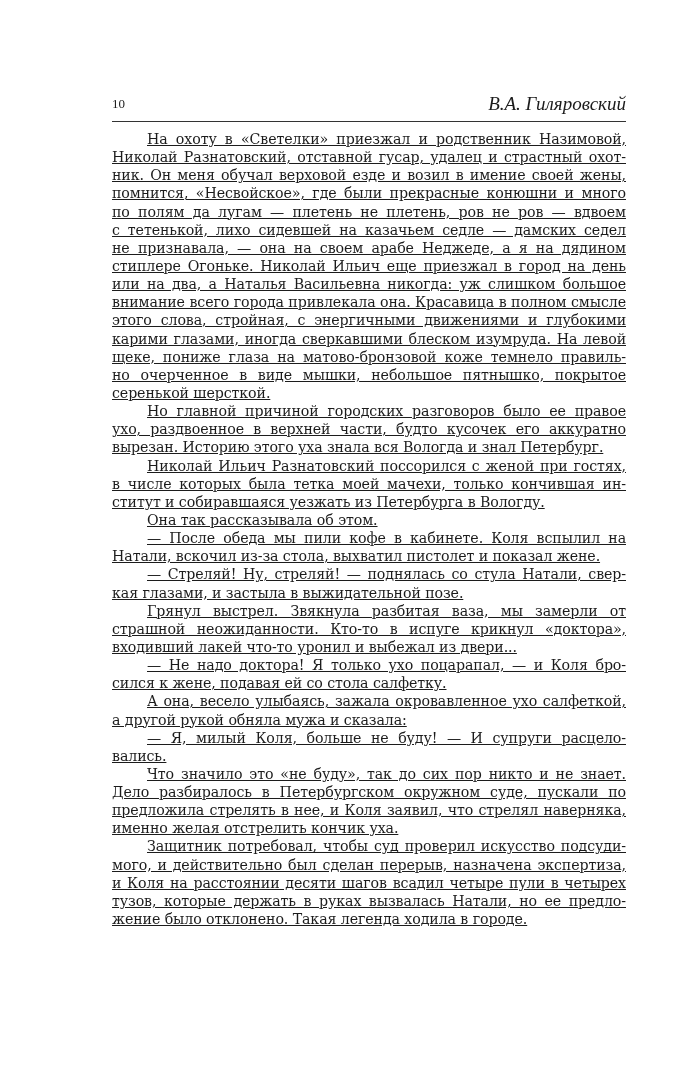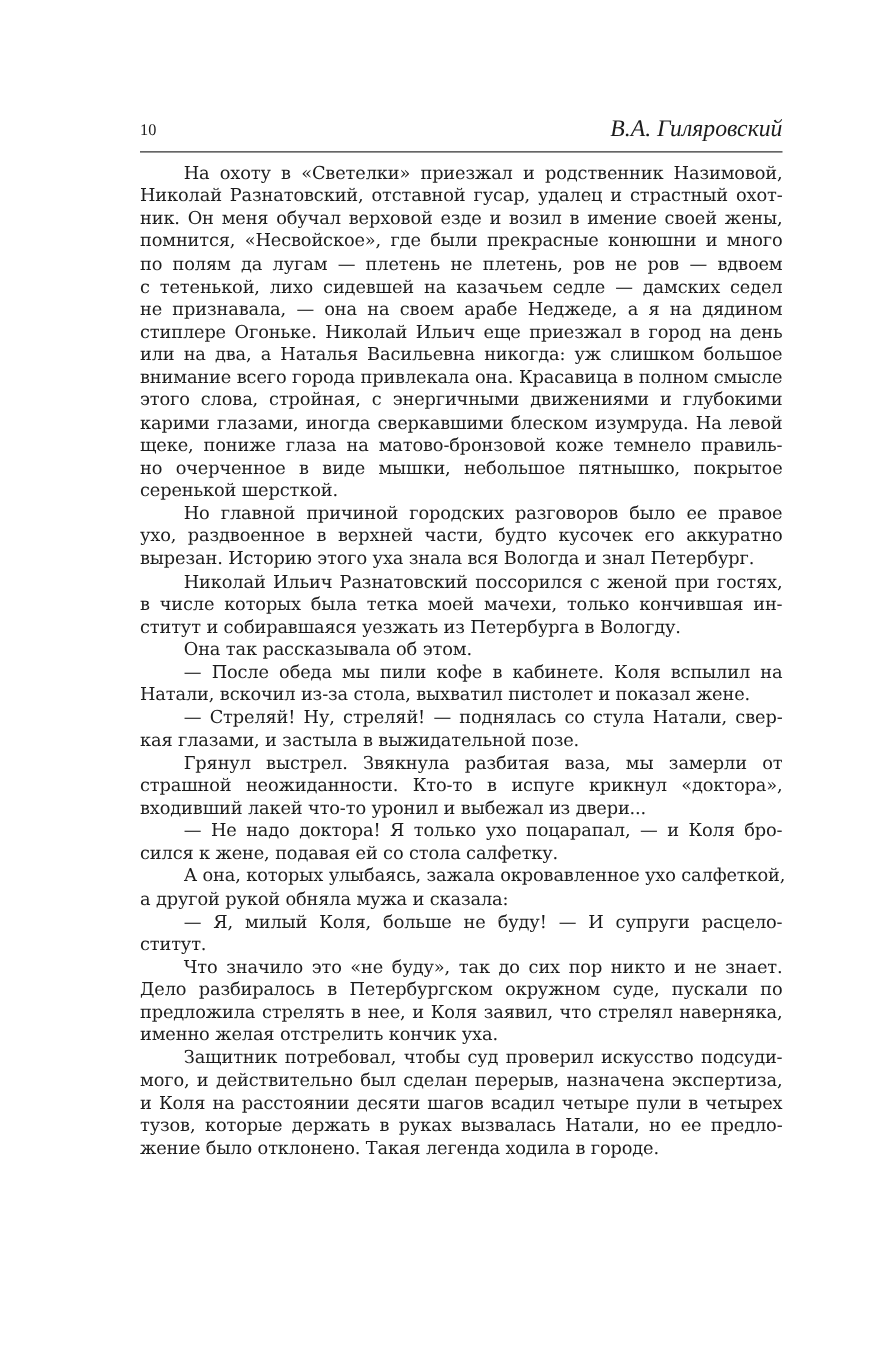--- a/index.html
+++ b/index.html
@@ -60,20 +60,21 @@
     font-size: 14.2px;
     line-height: 18.15px;
     letter-spacing: -0.1px;
   }
   .line {
     display: block;
     white-space: nowrap;
     text-align: justify;
     text-align-last: justify;
     height: 18.15px;
+    text-decoration: underline;
   }
   .line.indent { padding-left: 35px; }
   .line.last { text-align-last: left; }
 </style>
 </head>
 <body>
 
 <div class="page">
   <div class="running-head">
     <span class="page-number">10</span>
@@ -122,26 +123,26 @@
       <div class="paragraph">
         <span class="line indent">Грянул выстрел. Звякнула разбитая ваза, мы замерли от</span>
         <span class="line">страшной неожиданности. Кто-то в испуге крикнул «доктора»,</span>
         <span class="line last">входивший лакей что-то уронил и выбежал из двери...</span>
       </div>
       <div class="paragraph">
         <span class="line indent">— Не надо доктора! Я только ухо поцарапал, — и Коля бро-</span>
         <span class="line last">сился к жене, подавая ей со стола салфетку.</span>
       </div>
       <div class="paragraph">
-        <span class="line indent">А она, которых улыбаясь, зажала окровавленное ухо салфеткой,</span>
+        <span class="line indent">А она, весело улыбаясь, зажала окровавленное ухо салфеткой,</span>
         <span class="line last">а другой рукой обняла мужа и сказала:</span>
       </div>
       <div class="paragraph">
         <span class="line indent">— Я, милый Коля, больше не буду! — И супруги расцело-</span>
-        <span class="line last">ститут.</span>
+        <span class="line last">вались.</span>
       </div>
       <div class="paragraph">
         <span class="line indent">Что значило это «не буду», так до сих пор никто и не знает.</span>
         <span class="line">Дело разбиралось в Петербургском окружном суде, пускали по</span>
         <span class="line">предложила стрелять в нее, и Коля заявил, что стрелял наверняка,</span>
         <span class="line last">именно желая отстрелить кончик уха.</span>
       </div>
       <div class="paragraph">
         <span class="line indent">Защитник потребовал, чтобы суд проверил искусство подсуди-</span>
         <span class="line">мого, и действительно был сделан перерыв, назначена экспертиза,</span>

